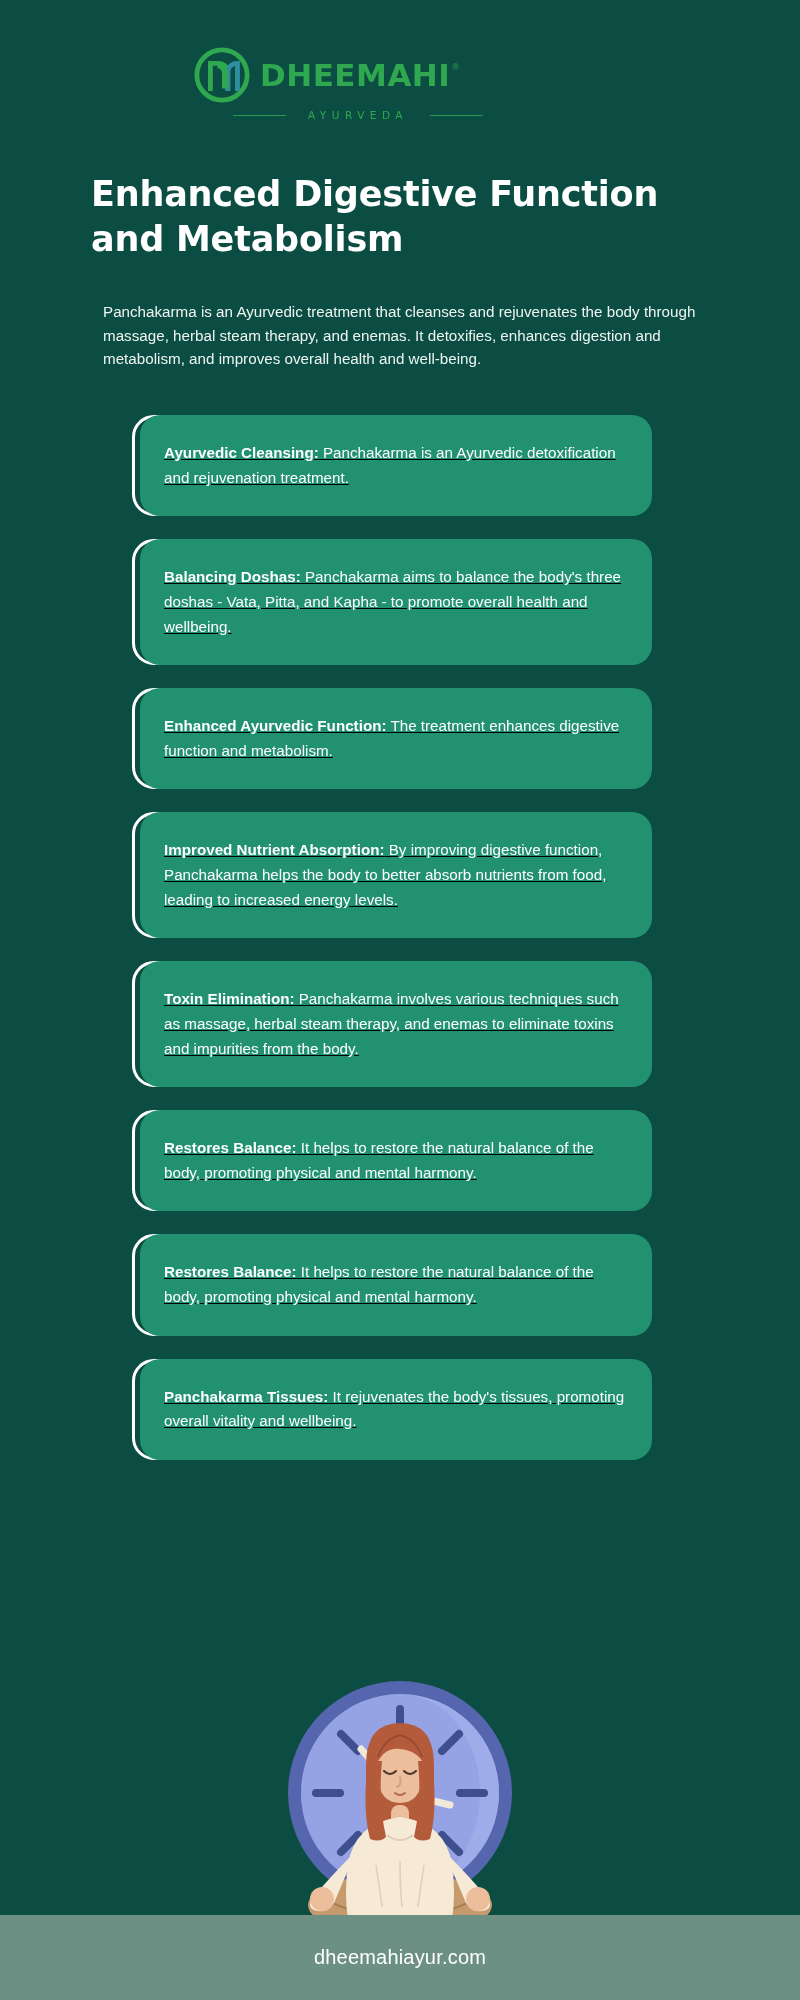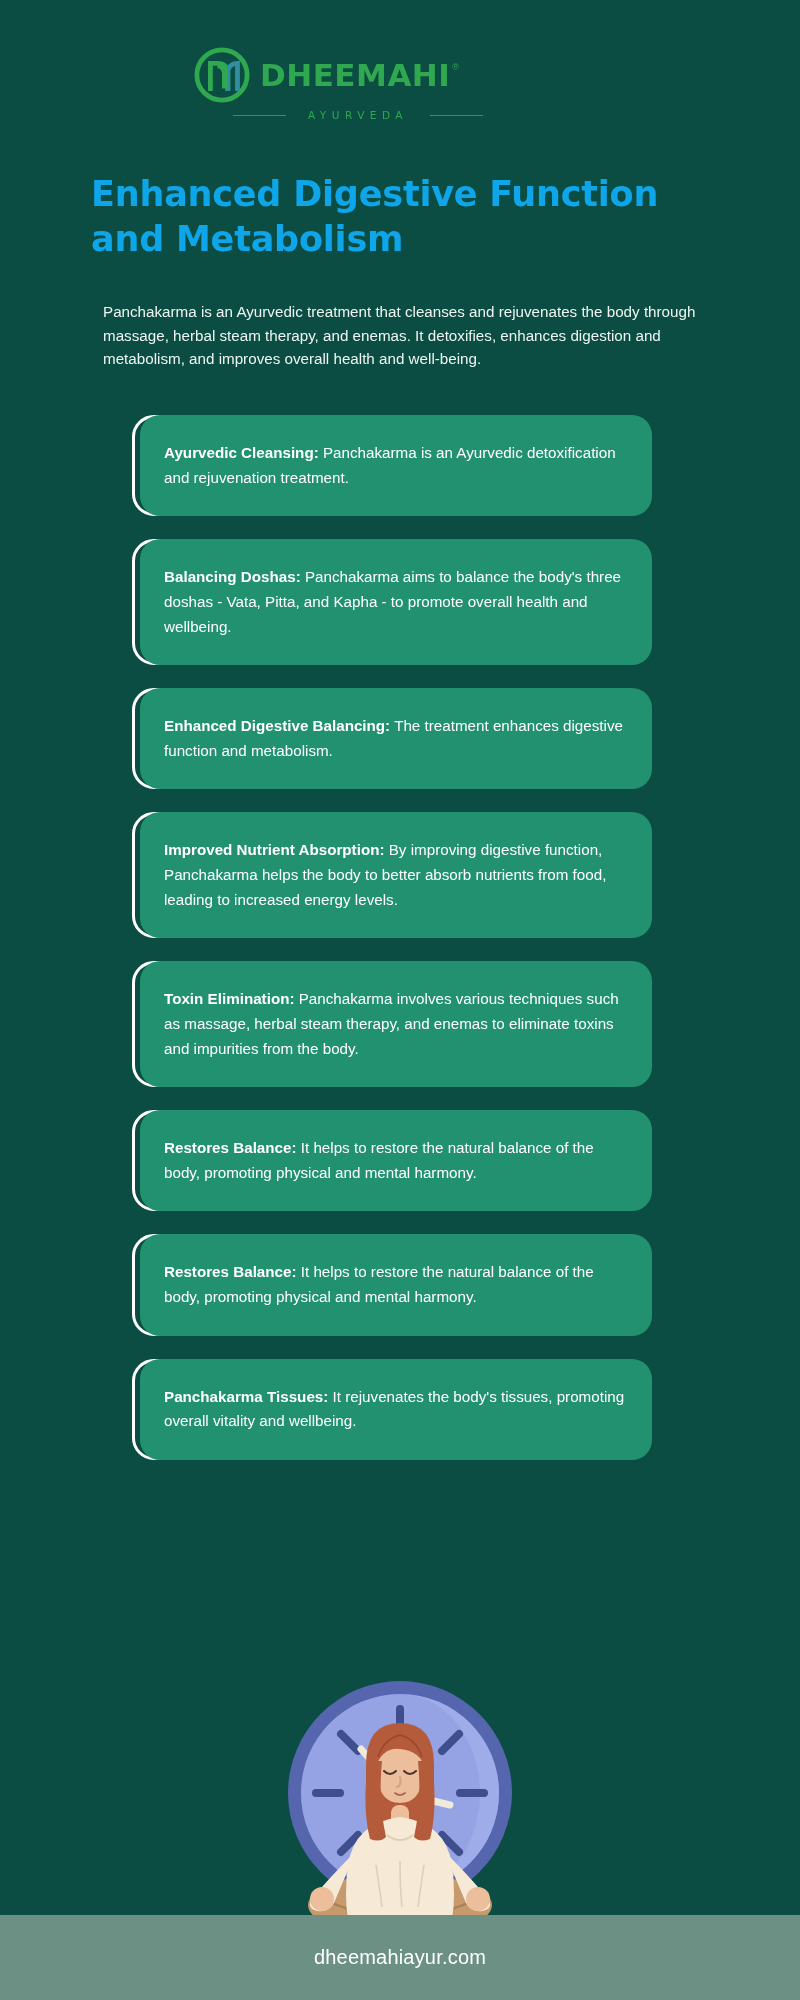--- a/index.html
+++ b/index.html
@@ -33,33 +33,33 @@
   }
   .logo-sub-line { flex:1; height:1px; background:#2fa84f; opacity:.85; }
   .logo-sub {
     font-size:10.5px; letter-spacing:5.5px; color:#2fa84f;
     font-family:"DejaVu Sans", sans-serif; white-space:nowrap;
   }
 
   
   .headline {
     position:absolute; top:172px; left:91px; width:620px;
-    color:#0ea5e9; font-size:35px; font-weight:700; line-height:1.28;
+    color:#ffffff; font-size:35px; font-weight:700; line-height:1.28;
     letter-spacing:-0.2px;
     font-family:"DejaVu Sans", sans-serif;
   }
 
   
   .intro {
     position:absolute; top:300px; left:91px; width:608px;
     color:#eef5f2; font-size:15.2px; line-height:1.55;margin-left:12px;
   }
 
   
-  .cards { position:absolute; top:415px; left:0; width:800px; }
+  .cards { position:absolute; top:415px; left:0; width:800px;text-decoration:underline; }
   .card {
     position:relative;
     width:425px;
     margin:0 auto 23px auto;
     width:auto;
     margin-left:132px; margin-right:148px;
   }
   .card-outline {
     position:absolute;
     left:0; top:0;
@@ -134,21 +134,21 @@
       </div>
       <div class="card-shell">
         <div class="card">
           <div class="card-outline"></div>
           <div class="card-fill"><b>Balancing Doshas:</b><span> Panchakarma aims to balance the body's three doshas - Vata, Pitta, and Kapha - to promote overall health and wellbeing.</span></div>
         </div>
       </div>
       <div class="card-shell">
         <div class="card">
           <div class="card-outline"></div>
-          <div class="card-fill"><b>Enhanced Digestive Balancing:</b><span> The treatment enhances digestive function and metabolism.</span></div>
+          <div class="card-fill"><b>Enhanced Ayurvedic Function:</b><span> The treatment enhances digestive function and metabolism.</span></div>
         </div>
       </div>
       <div class="card-shell">
         <div class="card">
           <div class="card-outline"></div>
           <div class="card-fill"><b>Improved Nutrient Absorption:</b><span> By improving digestive function, Panchakarma helps the body to better absorb nutrients from food, leading to increased energy levels.</span></div>
         </div>
       </div>
       <div class="card-shell">
         <div class="card">

